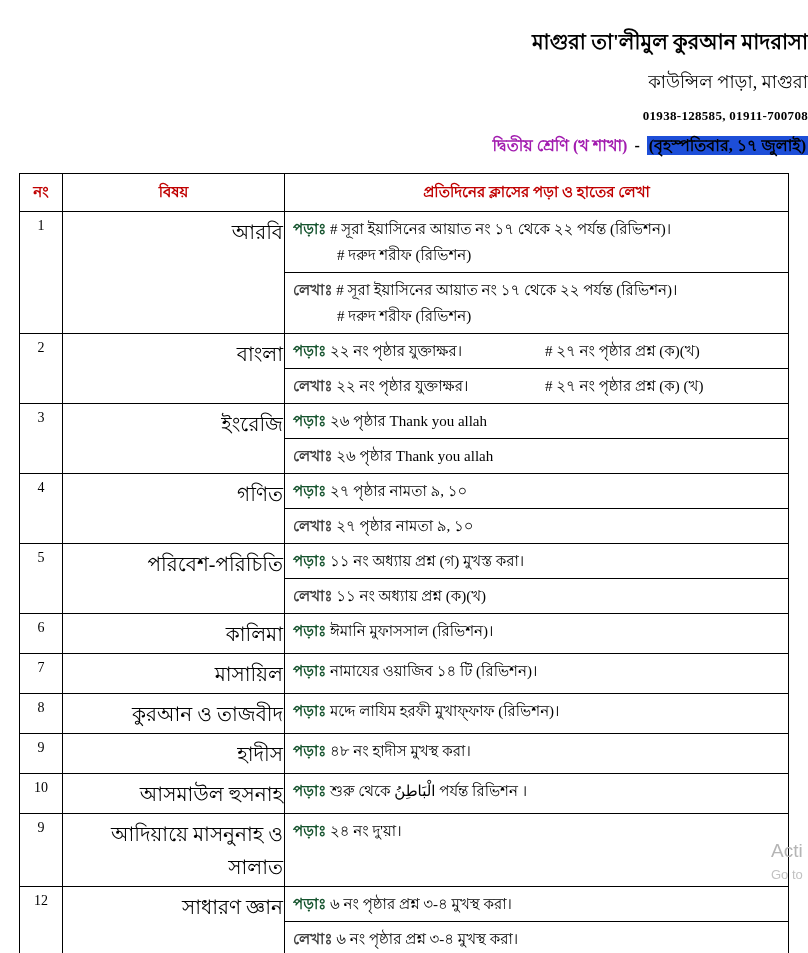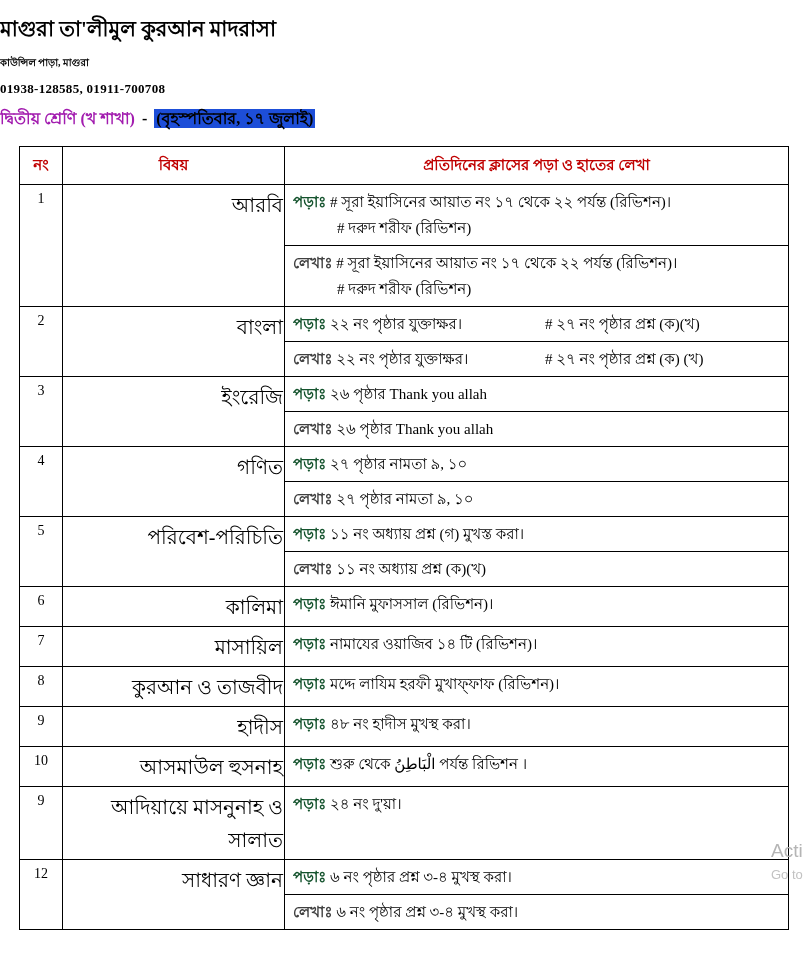--- a/index.html
+++ b/index.html
@@ -1,22 +1,22 @@
 <!DOCTYPE html>
 <html><head>
 <meta charset="utf-8">
 <style>
   html,body{margin:0;padding:0;}
   body{
     width:808px;height:953px;background:#ffffff;position:relative;overflow:hidden;
     font-family:"Liberation Serif","DejaVu Serif",serif;color:#000;
   }
-  .header{text-align:left;padding-top:14px;}
+  .header{text-align:right;padding-top:14px;margin-top:13px;}
   .title{font-size:21px;font-weight:bold;line-height:30px;}
-  .subtitle{font-size:10px;font-weight:bold;margin-top:11px;}
+  .subtitle{font-size:18px;font-weight:normal;margin-top:11px;}
   .phone{font-size:13px;font-weight:bold;margin-top:9px;letter-spacing:.3px;}
   .classline{font-size:16px;font-weight:bold;margin-top:9px;}
   .classline .blue{color:#a21caf;}
   .classline .sep{color:#000;padding:0 3px;}
   .classline .highlight{background:#1d4ed8;color:#000;padding:1px 2px;}
 
   table.sheet{
     border-collapse:collapse;table-layout:fixed;
     width:770px;margin:13px 0 0 19px;
   }

